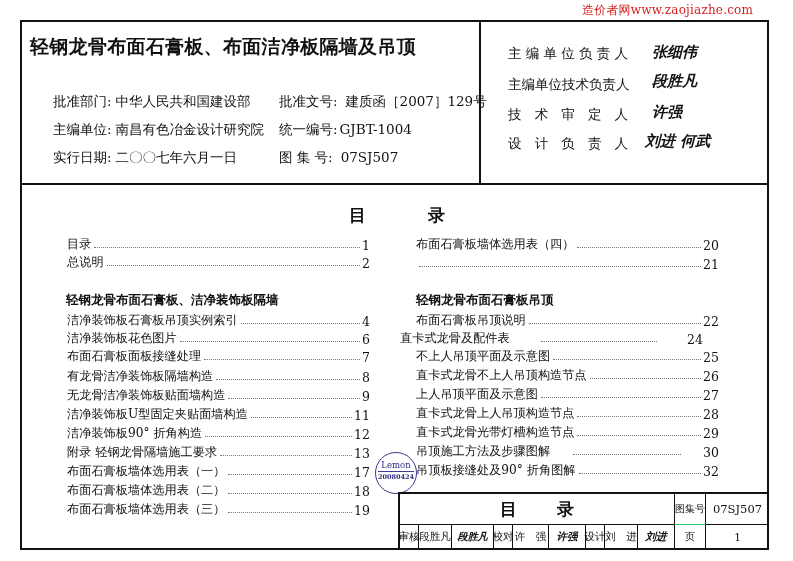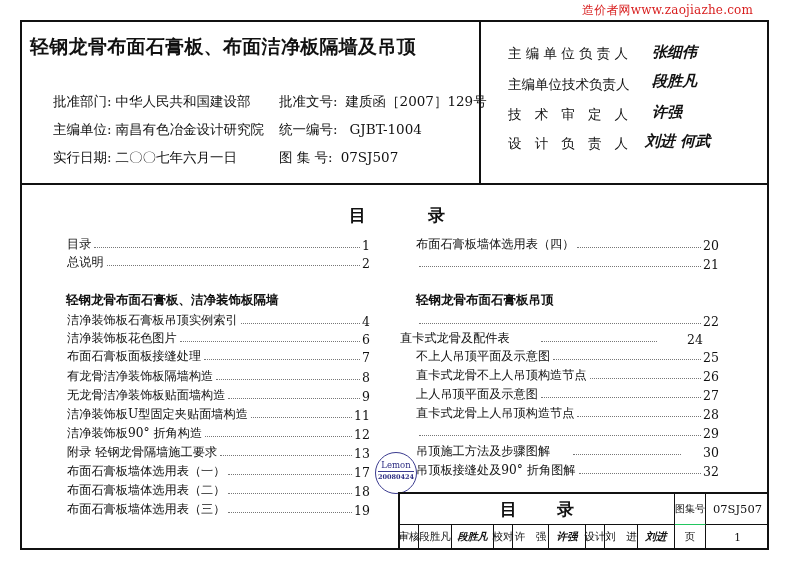--- a/index.html
+++ b/index.html
@@ -57,21 +57,21 @@
   <span class="meta-label">主编单位:</span><span class="meta-val">南昌有色冶金设计研究院</span>
 </div>
 <div class="meta-row" style="left:53px; top:149px;">
   <span class="meta-label">实行日期:</span><span class="meta-val">二〇〇七年六月一日</span>
 </div>
 
 <div class="meta-row" style="left:279px; top:93px;">
   <span class="meta-label">批准文号:</span><span class="meta-val" style="margin-left:8px">建质函［2007］129号</span>
 </div>
 <div class="meta-row" style="left:279px; top:121px;">
-  <span class="meta-label">统一编号:</span><span class="meta-val" style="margin-left:12px">GJBT-1004</span>
+  <span class="meta-label">统一编号:</span><span class="meta-val" style="margin-left:2px">GJBT-1004</span>
 </div>
 <div class="meta-row" style="left:279px; top:149px;">
   <span class="meta-label">图 集 号:</span><span class="meta-val" style="margin-left:8px">07SJ507</span>
 </div>
 
 <div class="resp" style="top:45px;">
   <span class="lab">主编单位负责人</span>
 </div>
 <div class="sig" style="left:652px; top:43px;">张细伟</div>
 
@@ -168,20 +168,21 @@
     <span class="p">20</span>
   </div>
 <div class="toc-entry" style="left:416px; top:254px; width:303px;">
     <span class="dots"></span>
     <span class="p">21</span>
   </div>
 
 <div class="sec-head" style="left:416px; top:292px;">轻钢龙骨布面石膏板吊顶</div>
 
 <div class="toc-entry" style="left:416px; top:311px; width:303px;">
+    <span class="t">布面石膏板吊顶说明</span>
     <span class="dots"></span>
     <span class="p">22</span>
   </div>
 <div class="toc-entry" style="left:400px; top:329px; width:303px;gap:28px;">
     <span class="t">直卡式龙骨及配件表</span>
     <span class="dots"></span>
     <span class="p">24</span>
   </div>
 <div class="toc-entry" style="left:416px; top:347px; width:303px;">
     <span class="t">不上人吊顶平面及示意图</span>
@@ -197,20 +198,21 @@
     <span class="t">上人吊顶平面及示意图</span>
     <span class="dots"></span>
     <span class="p">27</span>
   </div>
 <div class="toc-entry" style="left:416px; top:404px; width:303px;">
     <span class="t">直卡式龙骨上人吊顶构造节点</span>
     <span class="dots"></span>
     <span class="p">28</span>
   </div>
 <div class="toc-entry" style="left:416px; top:423px; width:303px;">
+    <span class="t">直卡式龙骨光带灯槽构造节点</span>
     <span class="dots"></span>
     <span class="p">29</span>
   </div>
 <div class="toc-entry" style="left:416px; top:442px; width:303px;gap:20px;">
     <span class="t">吊顶施工方法及步骤图解</span>
     <span class="dots"></span>
     <span class="p">30</span>
   </div>
 <div class="toc-entry" style="left:416px; top:461px; width:303px;">
     <span class="t">吊顶板接缝处及90° 折角图解</span>

